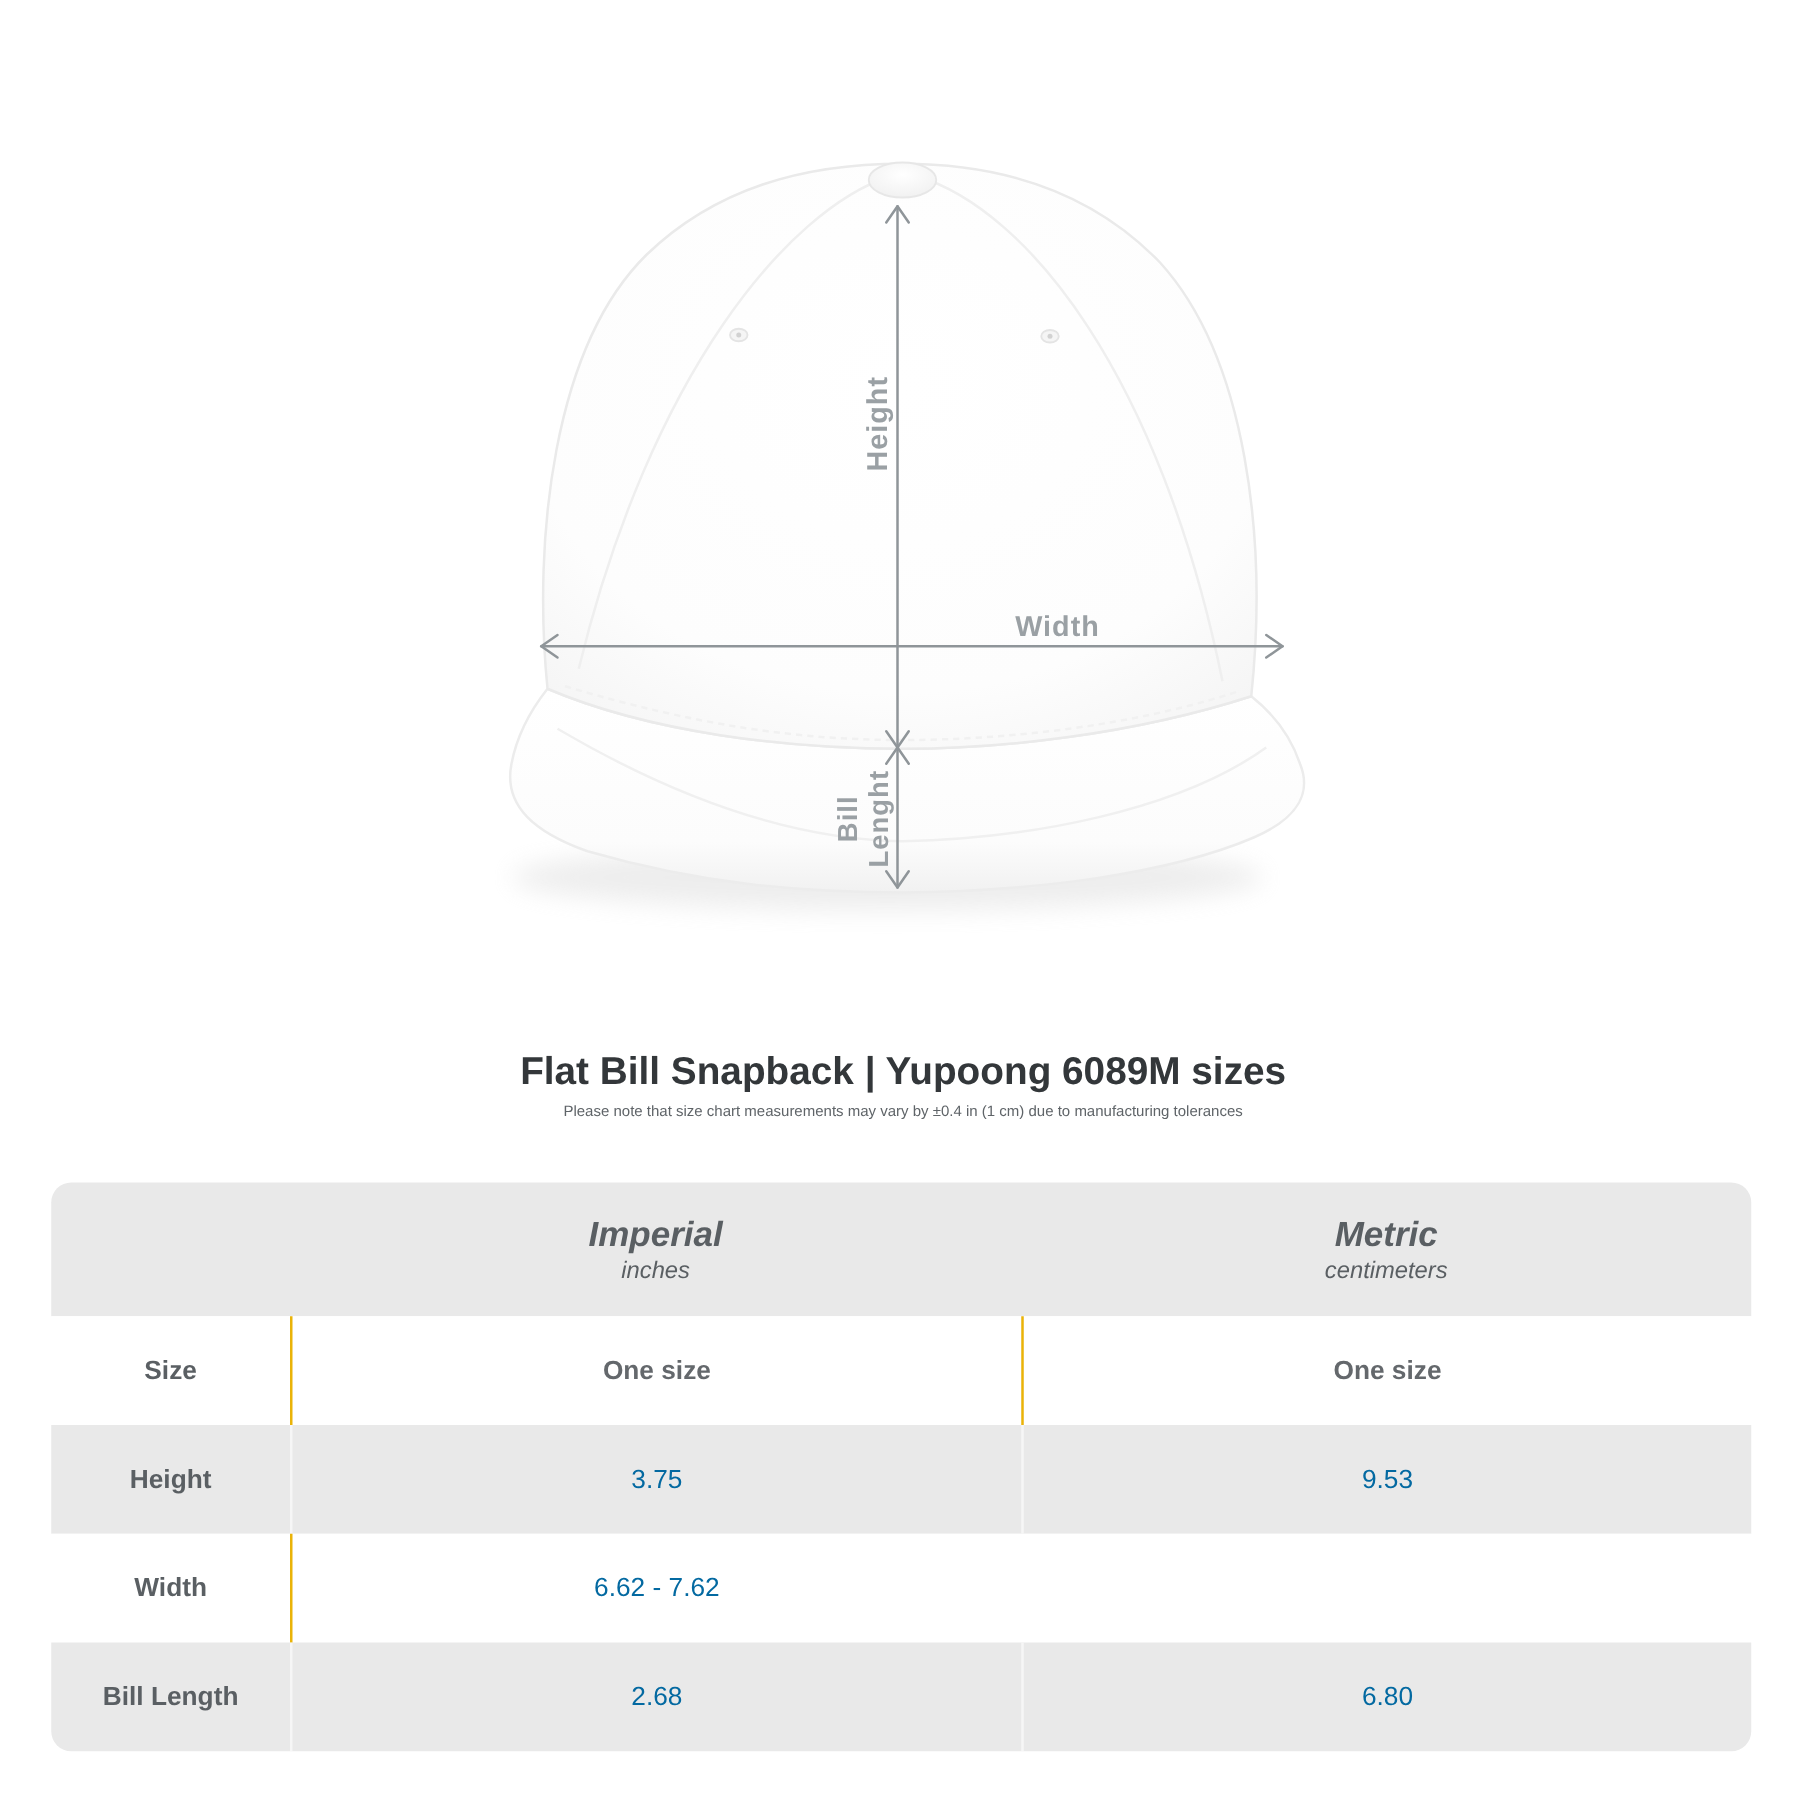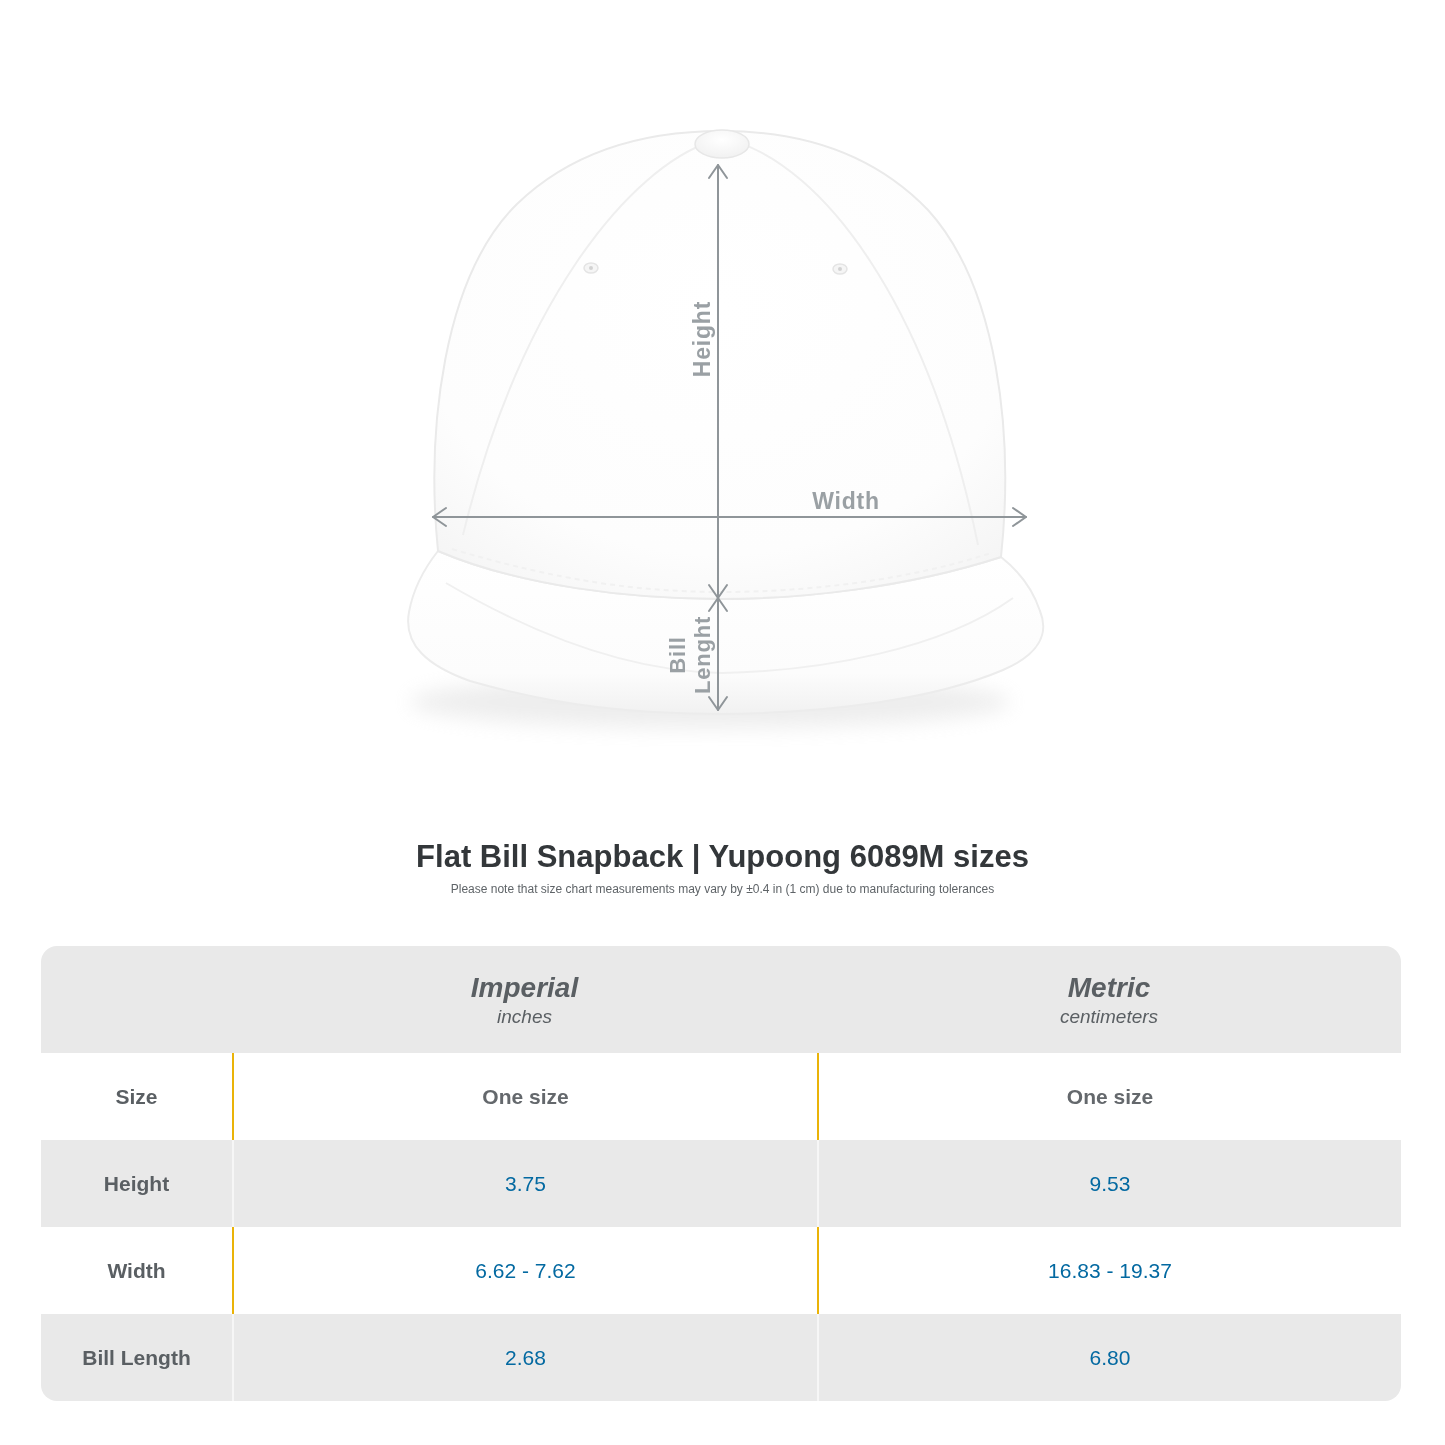--- a/index.html
+++ b/index.html
@@ -195,21 +195,20 @@
 
     <div class="trow alt">
       <div class="cell row-label">Height</div>
       <div class="cell val">3.75</div>
       <div class="cell val">9.53</div>
     </div>
 
     <div class="trow">
       <div class="cell row-label">Width</div>
       <div class="cell val">6.62 - 7.62</div>
-      <div class="cell val">16.83 - 19.37</div>
     </div>
 
     <div class="trow alt last">
       <div class="cell row-label">Bill Length</div>
       <div class="cell val">2.68</div>
       <div class="cell val">6.80</div>
     </div>
   </div>
 
 </div>

